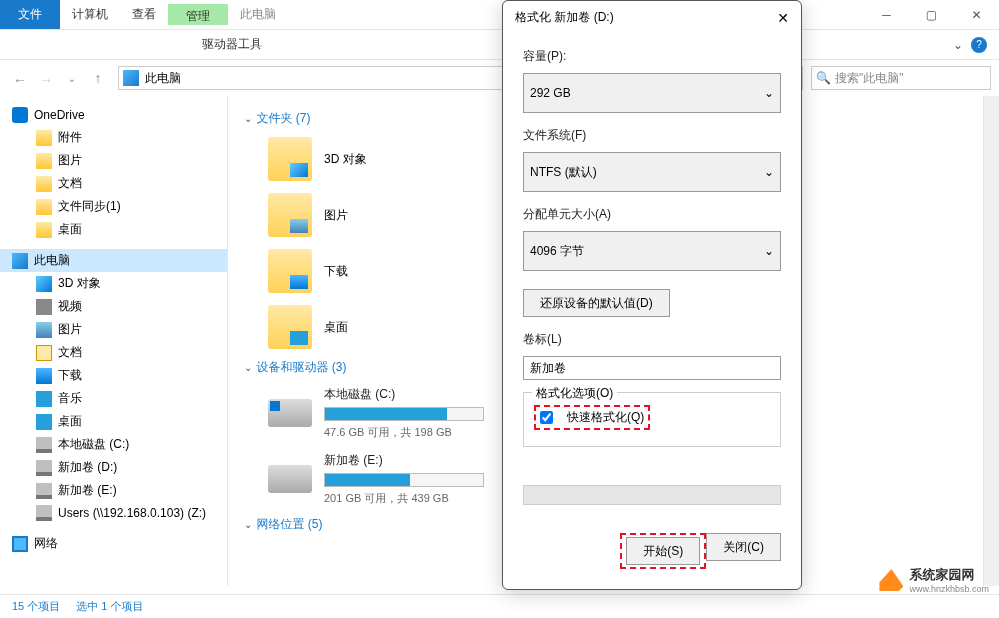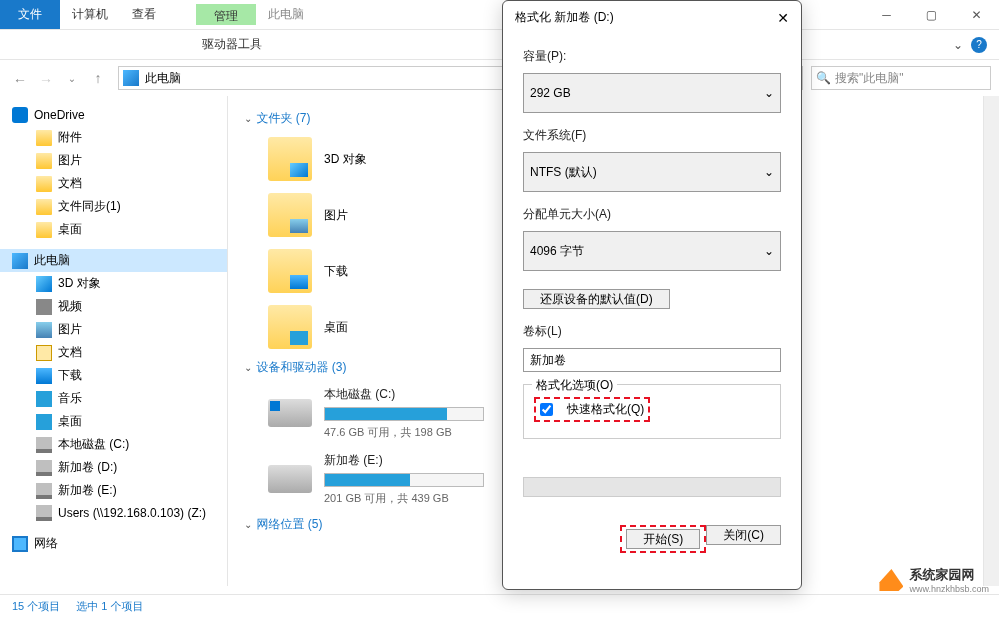--- a/index.html
+++ b/index.html
@@ -2,21 +2,21 @@
 <html><head>
 <meta charset="utf-8">
 <style>
 * { box-sizing: border-box; margin: 0; padding: 0; font-family: "Microsoft YaHei", "Segoe UI", sans-serif; }
 body { width: 999px; height: 618px; background: #fff; position: relative; overflow: hidden; font-size: 12px; }
 
 .titlebar { height: 30px; display: flex; align-items: stretch; background: #fff; border-bottom: 1px solid #e5e5e5; }
 .tab { padding: 12px 12px; display: flex; align-items: center; font-size: 12px; color: #333; }
 .tab.file { background: #1979ca; color: #fff; padding: 0 18px; }
 .tab.active-green { background: #a6e8a6; color: #333; padding: 4px 18px 0; }
-.active-green-wrap { display: flex; flex-direction: column; align-items: flex-end; justify-content: center; margin-left: 28px; }
+.active-green-wrap { display: flex; flex-direction: column; align-items: flex-end; justify-content: center; }
 .window-controls { margin-left: auto; display: flex; }
 .window-controls div { width: 45px; display: flex; align-items: center; justify-content: center; color: #555; }
 .ribbon-spacer { height: 30px; background: #fff; border-bottom: 1px solid #e5e5e5; display: flex; align-items: center; justify-content: flex-end; padding-right: 12px; }
 .help-icon { width: 16px; height: 16px; border-radius: 50%; background: #1979ca; color: #fff; font-size: 10px; display: flex; align-items: center; justify-content: center; }
 
 .nav-row { height: 36px; display: flex; align-items: center; padding: 0 8px; gap: 2px; background: #fff; }
 .nav-btn { width: 24px; height: 24px; display: flex; align-items: center; justify-content: center; color: #888; font-size: 14px; }
 .addr-bar { flex: 1; height: 24px; border: 1px solid #ccc; display: flex; align-items: center; padding: 0 4px; margin: 0 6px; }
 .addr-icon { width: 16px; height: 16px; background: linear-gradient(135deg, #4db8ff, #1979ca); margin-right: 6px; }
 .search-box { width: 180px; height: 24px; border: 1px solid #ccc; display: flex; align-items: center; padding: 0 4px; color: #888; }
@@ -46,21 +46,21 @@
 .item-title { font-size: 12px; color: #222; }
 .usage-bar { width: 160px; height: 14px; border: 1px solid #bbb; background: #f5f5f5; position: relative; }
 .usage-fill { height: 100%; background: #26a0da; }
 .usage-text { font-size: 11px; color: #666; }
 
 .dialog { position: absolute; left: 502px; top: 0; width: 300px; height: 590px; background: #fff; border: 1px solid #555; border-radius: 6px; box-shadow: 0 4px 20px rgba(0,0,0,0.2); z-index: 10; }
 .dlg-title { padding: 8px 12px; display: flex; justify-content: space-between; align-items: flex-end; font-size: 12px; }
 .dlg-body { padding: 8px 20px; display: flex; flex-direction: column; gap: 8px; }
 .dlg-label { font-size: 12px; color: #222; margin-top: 6px; }
 .dlg-select { height: 40px; border: 1px solid #999; padding: 0 6px; font-size: 12px; display: flex; align-items: center; justify-content: space-between; background: #f0f0f0; }
-.dlg-btn { height: 20px; padding: 8px 16px; border: 1px solid #999; background: #f0f0f0; font-size: 12px; display: inline-flex; align-items: center; justify-content: center; }
+.dlg-btn { height: 28px; padding: 8px 16px; border: 1px solid #999; background: #f0f0f0; font-size: 12px; display: inline-flex; align-items: center; justify-content: center; }
 .dlg-input { height: 24px; border: 1px solid #999; padding: 0 6px; font-size: 12px; }
 .fieldset { border: 1px solid #ccc; padding: 12px 10px 16px; margin-top: 4px; position: relative; }
 .fieldset .legend { position: absolute; top: -8px; left: 8px; background: #fff; padding: 0 4px; font-size: 12px; }
 .checkbox-row { display: flex; align-items: center; gap: 14px; font-size: 12px; }
 .red-dash { border: 2px dashed #e81123; padding: 2px 4px; display: inline-flex; }
 .progress-placeholder { height: 20px; background: #e5e5e5; border: 1px solid #ccc; margin-top: 30px; }
 .dlg-buttons { display: flex; gap: 0; justify-content: flex-end; margin-top: 20px; }
 
 .statusbar { position: absolute; bottom: 0; left: 0; right: 0; height: 24px; border-top: 1px solid #e5e5e5; display: flex; align-items: center; padding: 0 12px; font-size: 11px; color: #1979ca; gap: 16px; }
 

